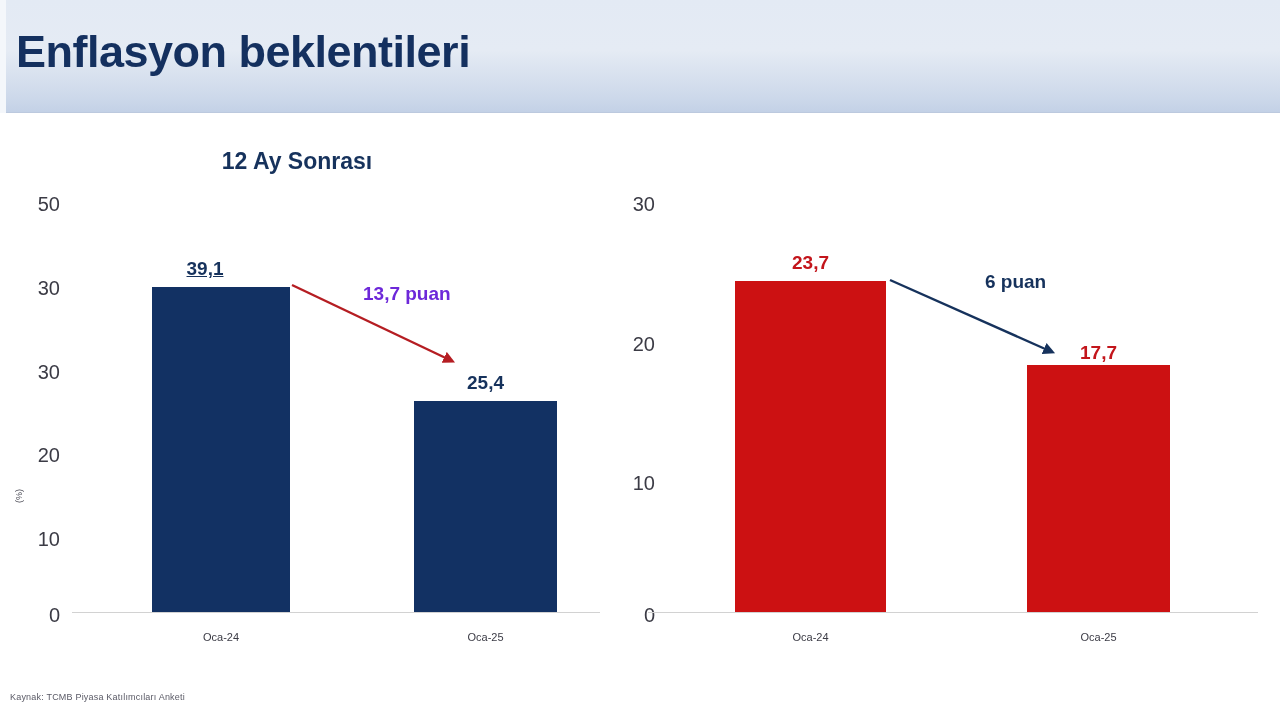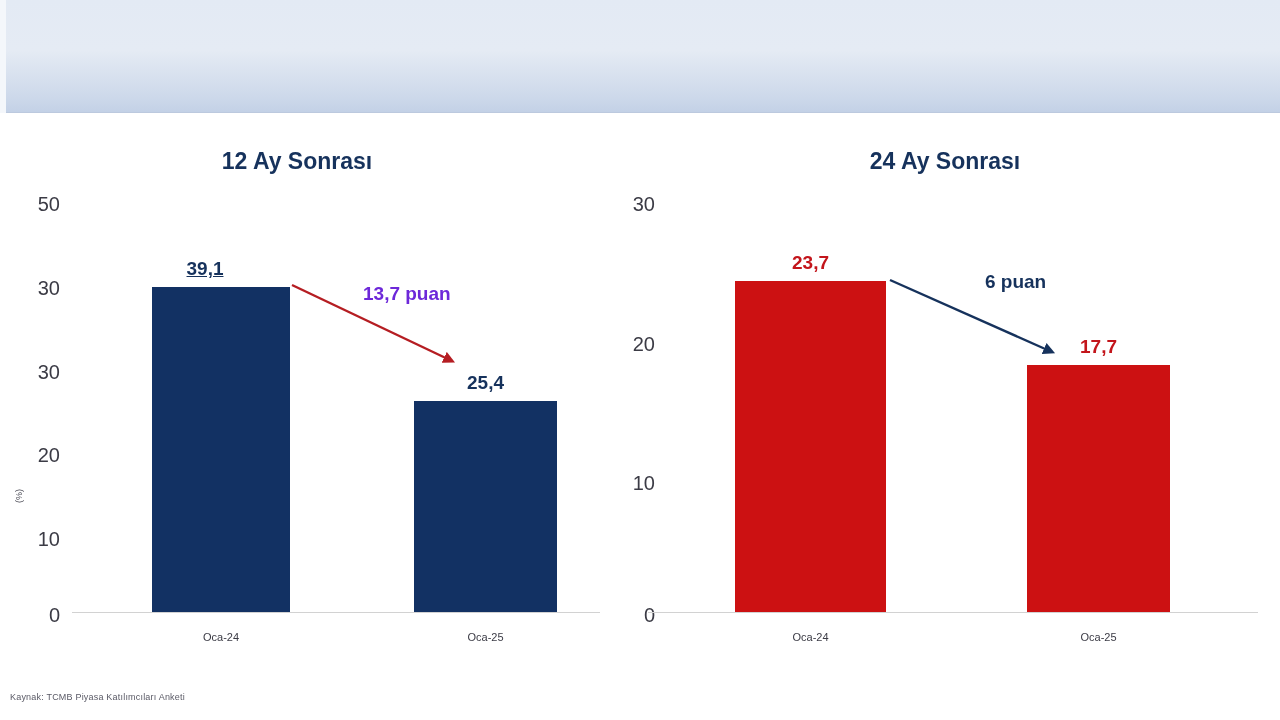--- a/index.html
+++ b/index.html
@@ -154,20 +154,21 @@
     color: #5a5a66;
     white-space: nowrap;
     letter-spacing: 0.2px;
   }
 </style>
 </head>
 <body>
 
 <div class="header-band">
   <div class="header-left-stripe"></div>
+  <div class="page-title">Enflasyon beklentileri</div>
 </div>
 
 <div class="panel" id="panel-left">
 
   <div class="panel-title">12 Ay Sonrası</div>
 
   <div class="plot">
 
     <div class="tick-label" style="left:20px; top:80px;">50</div>
     <div class="tick-label" style="left:20px; top:164px;">30</div>
@@ -198,36 +199,35 @@
       <line x1="292" y1="172" x2="452" y2="248" stroke="#b51d22" stroke-width="2.4" marker-end="url(#arrowhead-red)"></line>
     </svg>
 
     <div class="delta-label delta-red" style="left:363px; top:170px;">13,7 puan</div>
 
   </div>
 </div>
 
 <div class="panel" id="panel-right">
 
-  <div class="panel-title panel-right-title-shift">24 Ay Sonrası</div>
 
   <div class="plot">
 
     <div class="tick-label" style="left:5px; top:80px;">30</div>
     <div class="tick-label" style="left:5px; top:220px;">20</div>
     <div class="tick-label" style="left:5px; top:359px;">10</div>
     <div class="tick-label" style="left:5px; top:491px;">0</div>
 
     <div class="axis-baseline" style="left:38px; width:610px; top:499px;"></div>
 
     <div class="bar bar-red" style="left:125px; top:168px; width:151px; height:331px;"></div>
     <div class="bar bar-right-oca-25 bar-red" style="left:417px; top:252px; width:143px; height:247px;"></div>
 
     <div class="value-label val-red" style="left:125px; top:139px; width:151px;">23,7</div>
-    <div class="value-label val-red" style="left:417px; top:223px; width:143px;">17,7</div>
+    <div class="value-label val-red" style="left:417px; top:229px; width:143px;">17,7</div>
 
     <div class="cat-label" style="left:125px; top:518px; width:151px;">Oca-24</div>
     <div class="cat-label" style="left:417px; top:518px; width:143px;">Oca-25</div>
 
     <svg class="arrow-svg" viewBox="0 0 670 570">
       <defs>
         <marker id="arrowhead-navy" markerWidth="5" markerHeight="5" refX="3.6" refY="2.5" orient="auto">
           <path d="M0,0 L5,2.5 L0,5 Z" fill="#16325c"></path>
         </marker>
       </defs>

